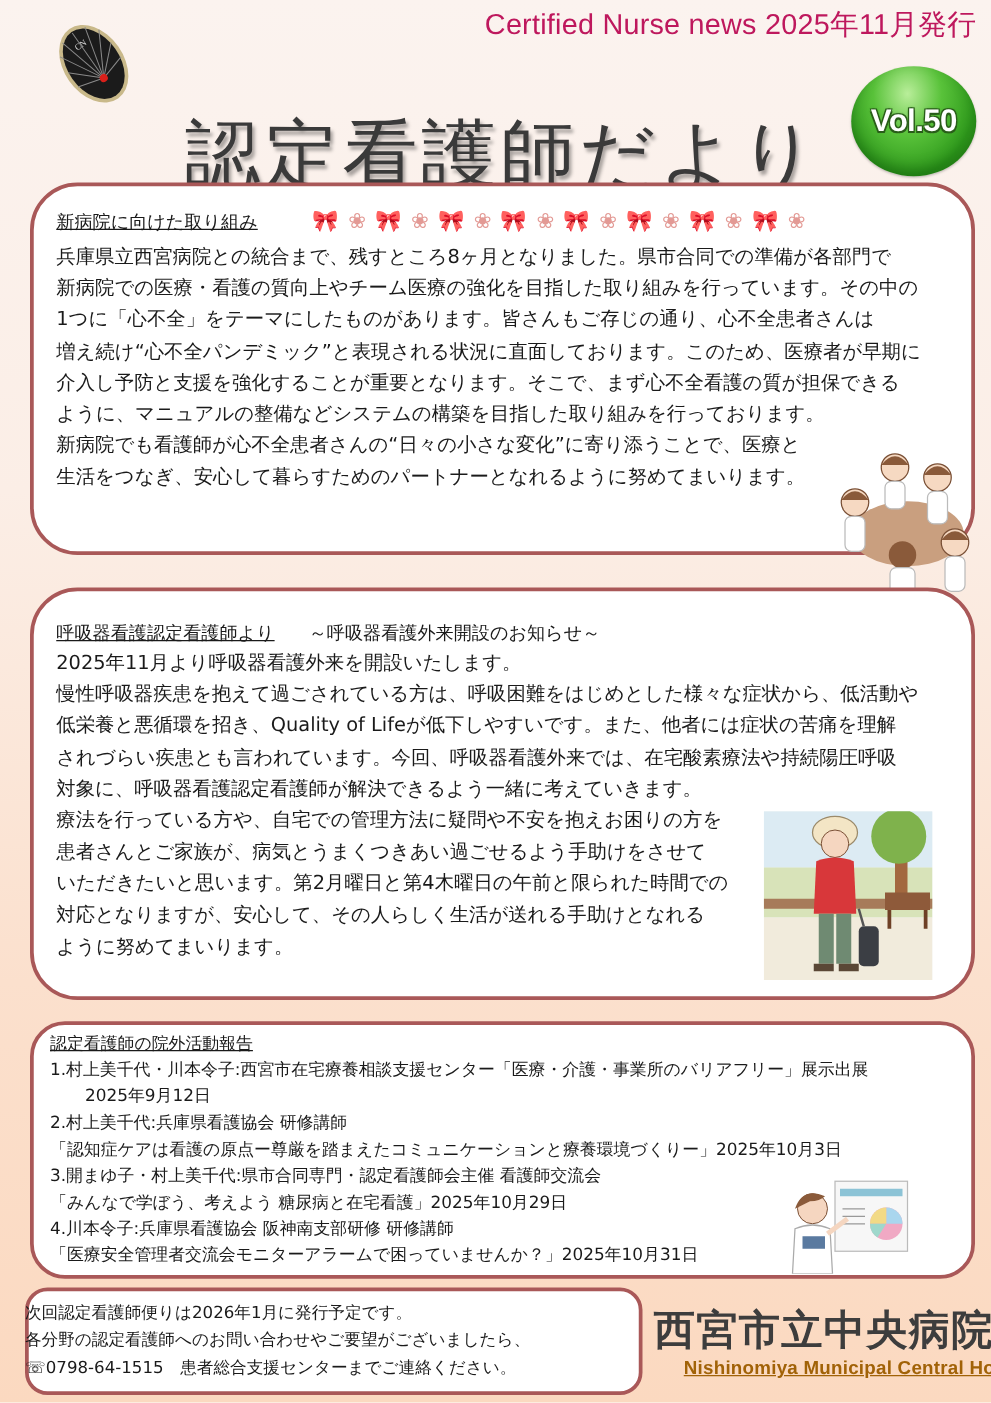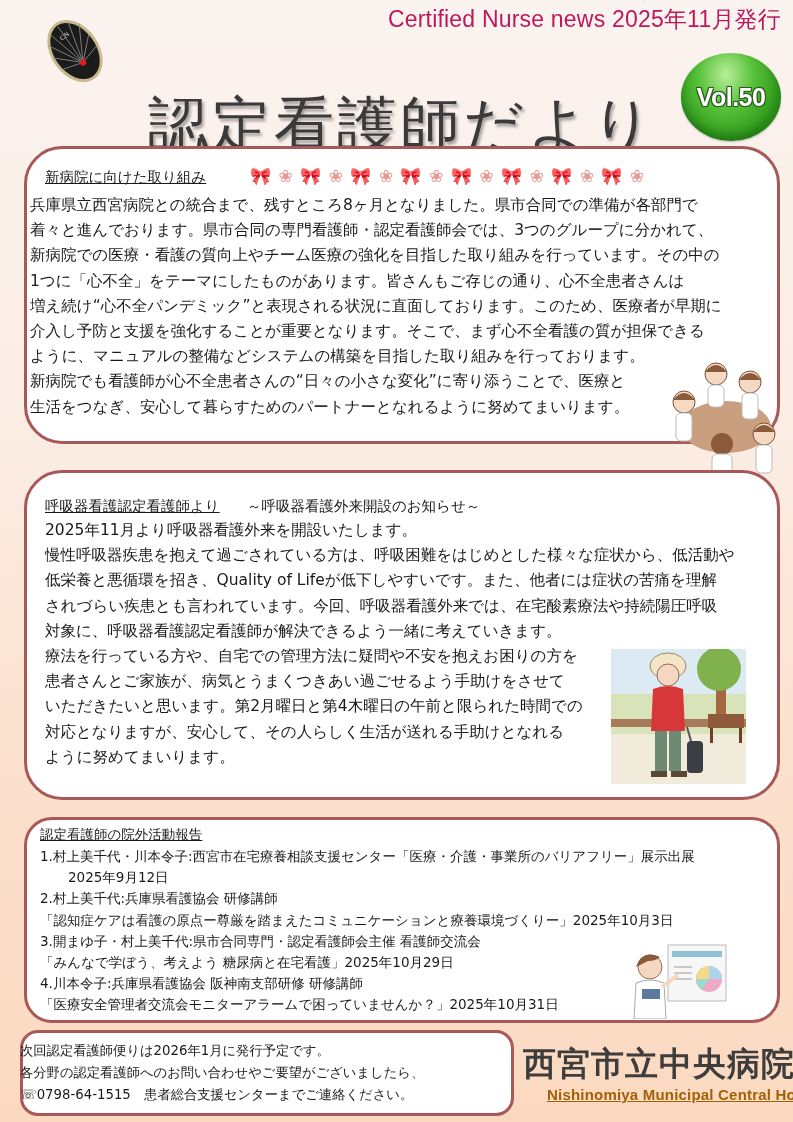--- a/index.html
+++ b/index.html
@@ -48,21 +48,21 @@
   .box4 { left: 20px; top: 1030px; width: 494px; height: 86px; border-radius: 18px; }
 
   .sec-title {
     font-size: 14.5px; text-decoration: underline; color: #1a1a1a;
   }
   .para {
     font-size: 15.5px; line-height: 25.2px; color: #1a1a1a; white-space: nowrap;
   }
   .b1-head { left: 45px; top: 168px; }
   .ribbons { left: 250px; top: 166px; font-size: 17px; color: #e39a95; letter-spacing: 1px; white-space: nowrap; }
-  .b1-text { left: 30px; top: 193px; }
+  .b1-text { left: 45px; top: 193px; }
 
   .b2-head { left: 45px; top: 497px; font-size: 14.5px; white-space: nowrap; }
   .b2-head .u { text-decoration: underline; }
   .b2-text { left: 45px; top: 518px; }
 
   .b3-head { left: 40px; top: 826px; font-size: 13.5px; text-decoration: underline; }
   .b3-list { left: 40px; top: 846px; font-size: 13.5px; line-height: 21.2px; white-space: nowrap; }
   .b3-list .indent { padding-left: 28px; }
 
   .b4-text {
@@ -110,21 +110,20 @@
 <div class="abs title">認定看護師だより</div>
 <div class="abs vol-badge">
   <span>Vol.50</span>
 </div>
 
 <div class="box box1"></div>
 <div class="abs sec-title b1-head">新病院に向けた取り組み</div>
 <div class="abs ribbons">🎀 ❀ 🎀 ❀ 🎀 ❀ 🎀 ❀ 🎀 ❀ 🎀 ❀ 🎀 ❀ 🎀 ❀</div>
 <div class="abs para b1-text">
   <div>兵庫県立西宮病院との統合まで、残すところ8ヶ月となりました。県市合同での準備が各部門で</div>
-  <div>着々と進んでおります。県市合同の専門看護師・認定看護師会では、3つのグループに分かれて、</div>
   <div>新病院での医療・看護の質向上やチーム医療の強化を目指した取り組みを行っています。その中の</div>
   <div>1つに「心不全」をテーマにしたものがあります。皆さんもご存じの通り、心不全患者さんは</div>
   <div>増え続け“心不全パンデミック”と表現される状況に直面しております。このため、医療者が早期に</div>
   <div>介入し予防と支援を強化することが重要となります。そこで、まず心不全看護の質が担保できる</div>
   <div>ように、マニュアルの整備などシステムの構築を目指した取り組みを行っております。</div>
   <div>新病院でも看護師が心不全患者さんの“日々の小さな変化”に寄り添うことで、医療と</div>
   <div>生活をつなぎ、安心して暮らすためのパートナーとなれるように努めてまいります。</div>
 </div>
 <div class="illus" style="left:664px; top:352px; width:120px; height:125px;">
   <svg width="120" height="125" viewBox="0 0 120 125">

